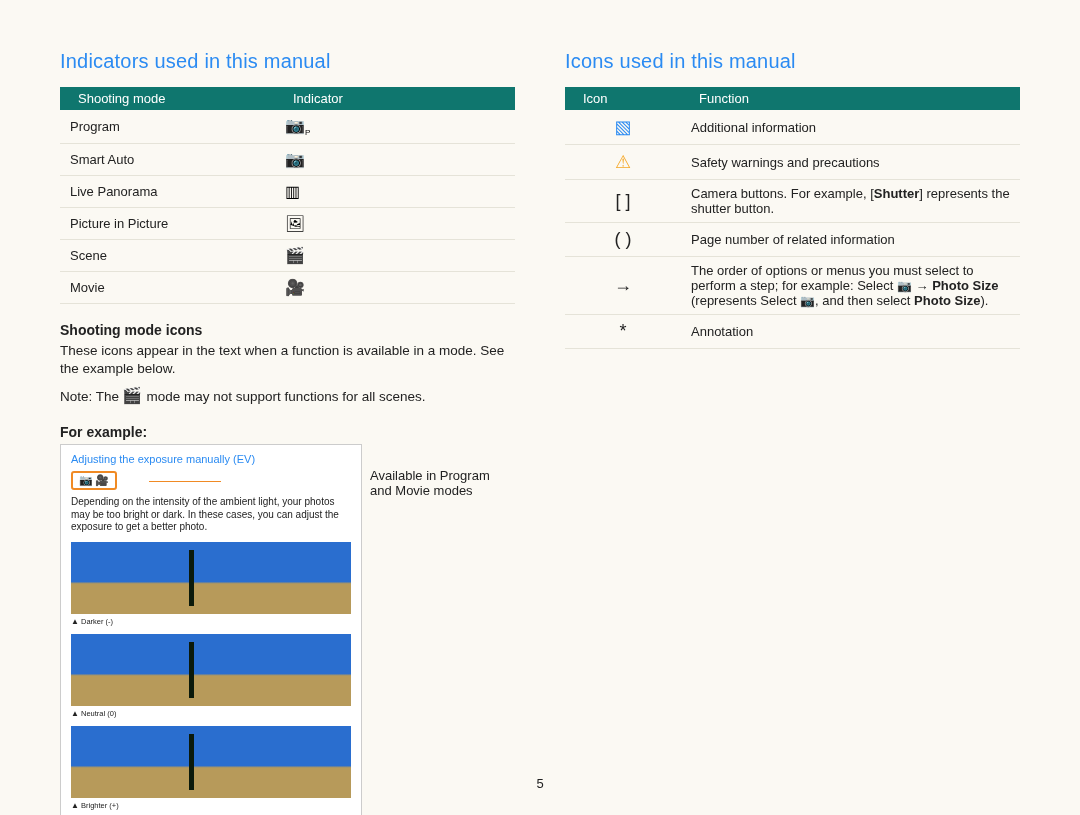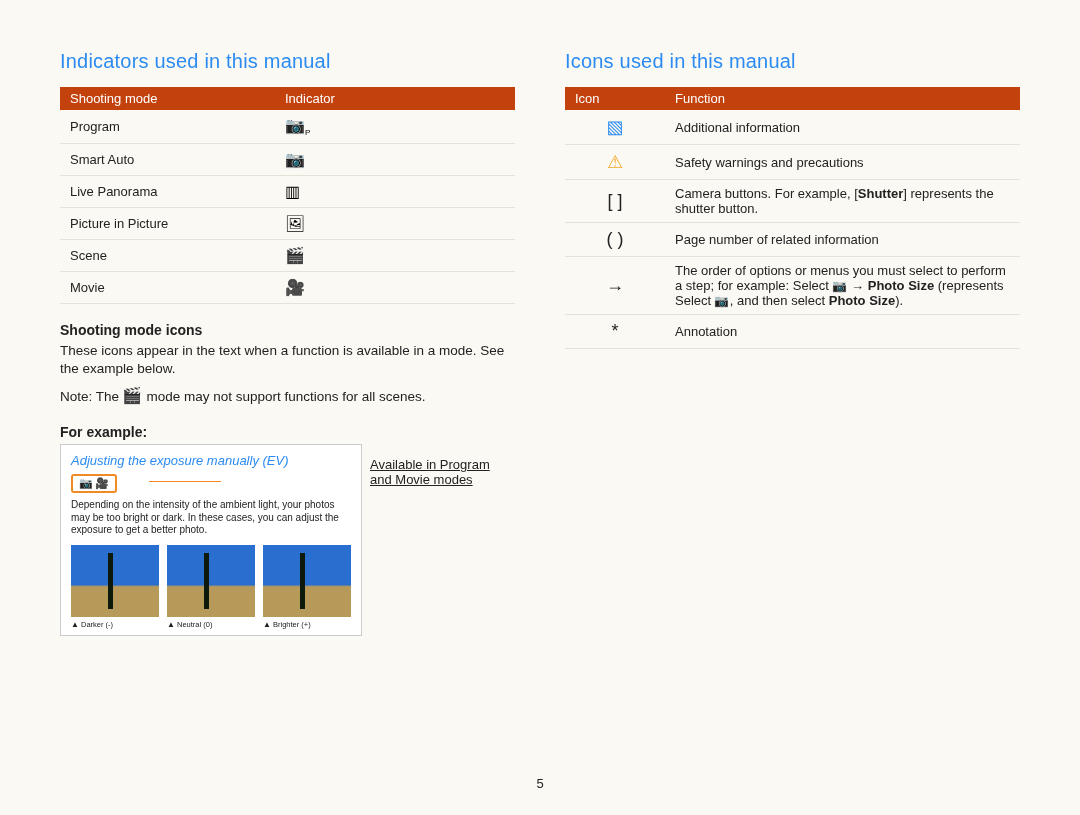--- a/index.html
+++ b/index.html
@@ -1,38 +1,38 @@
 <!DOCTYPE html>
 <html><head>
 <meta charset="utf-8">
 <style>
   html,body{margin:0;padding:0;background:#fbf9f3;font-family:Arial,Helvetica,sans-serif;font-size:13px;color:#222;width:1080px;height:815px;}
   .page{display:flex;gap:50px;padding:50px 60px 0 60px;box-sizing:border-box;}
   .col{flex:1;min-width:0;}
   h1{font-family:Arial,Helvetica,sans-serif;font-weight:400;font-size:20px;color:#2b8bf2;margin:0 0 14px 0;letter-spacing:.2px;}
   table{border-collapse:collapse;width:100%;}
-  th{background:#c2410c;color:#fff;font-weight:400;text-align:left;font-size:13px;padding:4px 10px;}
+  th{background:#0f766e;color:#fff;font-weight:400;text-align:left;font-size:13px;padding:4px 18px;}
   td{border-bottom:1px solid #e5e3d8;padding:6px 10px;font-size:13px;vertical-align:middle;}
   td.iconcell{width:70px;text-align:center;font-size:18px;}
   td.indcell{width:220px;text-align:left;font-size:16px;}
   .indicator-icon{display:inline-block;font-size:16px;color:#000;}
   .subhead{font-weight:bold;font-size:14px;margin:18px 0 4px 0;}
   p{margin:2px 0 6px 0;font-size:13.5px;line-height:1.35;}
   .example-box{border:1px solid #ccc;background:#fff;width:280px;padding:8px 10px 6px 10px;position:relative;}
-  .example-title{color:#2b8bf2;font-size:13px;margin-bottom:6px;font-style:italic;}
+  .example-title{color:#2b8bf2;font-size:11px;margin-bottom:6px;}
   .hl{border:2px solid #f08a24;border-radius:3px;display:inline-block;padding:1px 6px;font-size:11px;margin-bottom:6px;}
   .example-body{font-size:10px;line-height:1.25;margin-bottom:8px;}
-  .photorow{display:flex;gap:8px;}
+  .photorow{display:flex;gap:8px;flex-direction:column;}
   .photo{flex:1;}
   .photo .img{background:linear-gradient(#2a6ecf 0%,#2a6ecf 55%,#b79a5a 58%,#b79a5a 100%);height:72px;position:relative;}
   .photo .img::after{content:"";position:absolute;left:42%;top:8px;width:5px;height:56px;background:#0b1a0b;}
   .photo .cap{font-size:7.5px;margin-top:3px;}
   .example-wrap{position:relative;display:flex;align-items:flex-start;gap:6px;}
   .leader{position:absolute;left:88px;top:36px;width:72px;height:0;border-top:1px solid #f08a24;}
-  .annot{font-size:13px;margin-left:2px;margin-top:13px;text-decoration:underline;}
+  .annot{font-size:13px;margin-left:2px;margin-top:24px;}
   .bold{font-weight:bold;}
   .cam{display:inline-block;font-size:12px;border-radius:2px;}
   .arrow{font-family:Arial;}
   .pagenum{text-align:center;font-size:13px;position:absolute;left:0;right:0;bottom:24px;}
   .note-icon{color:#2b8bf2;font-size:18px;}
   .warn-icon{color:#f5a623;font-size:18px;}
   .tri{font-size:8px;}
 </style>
 </head>
 <body>

